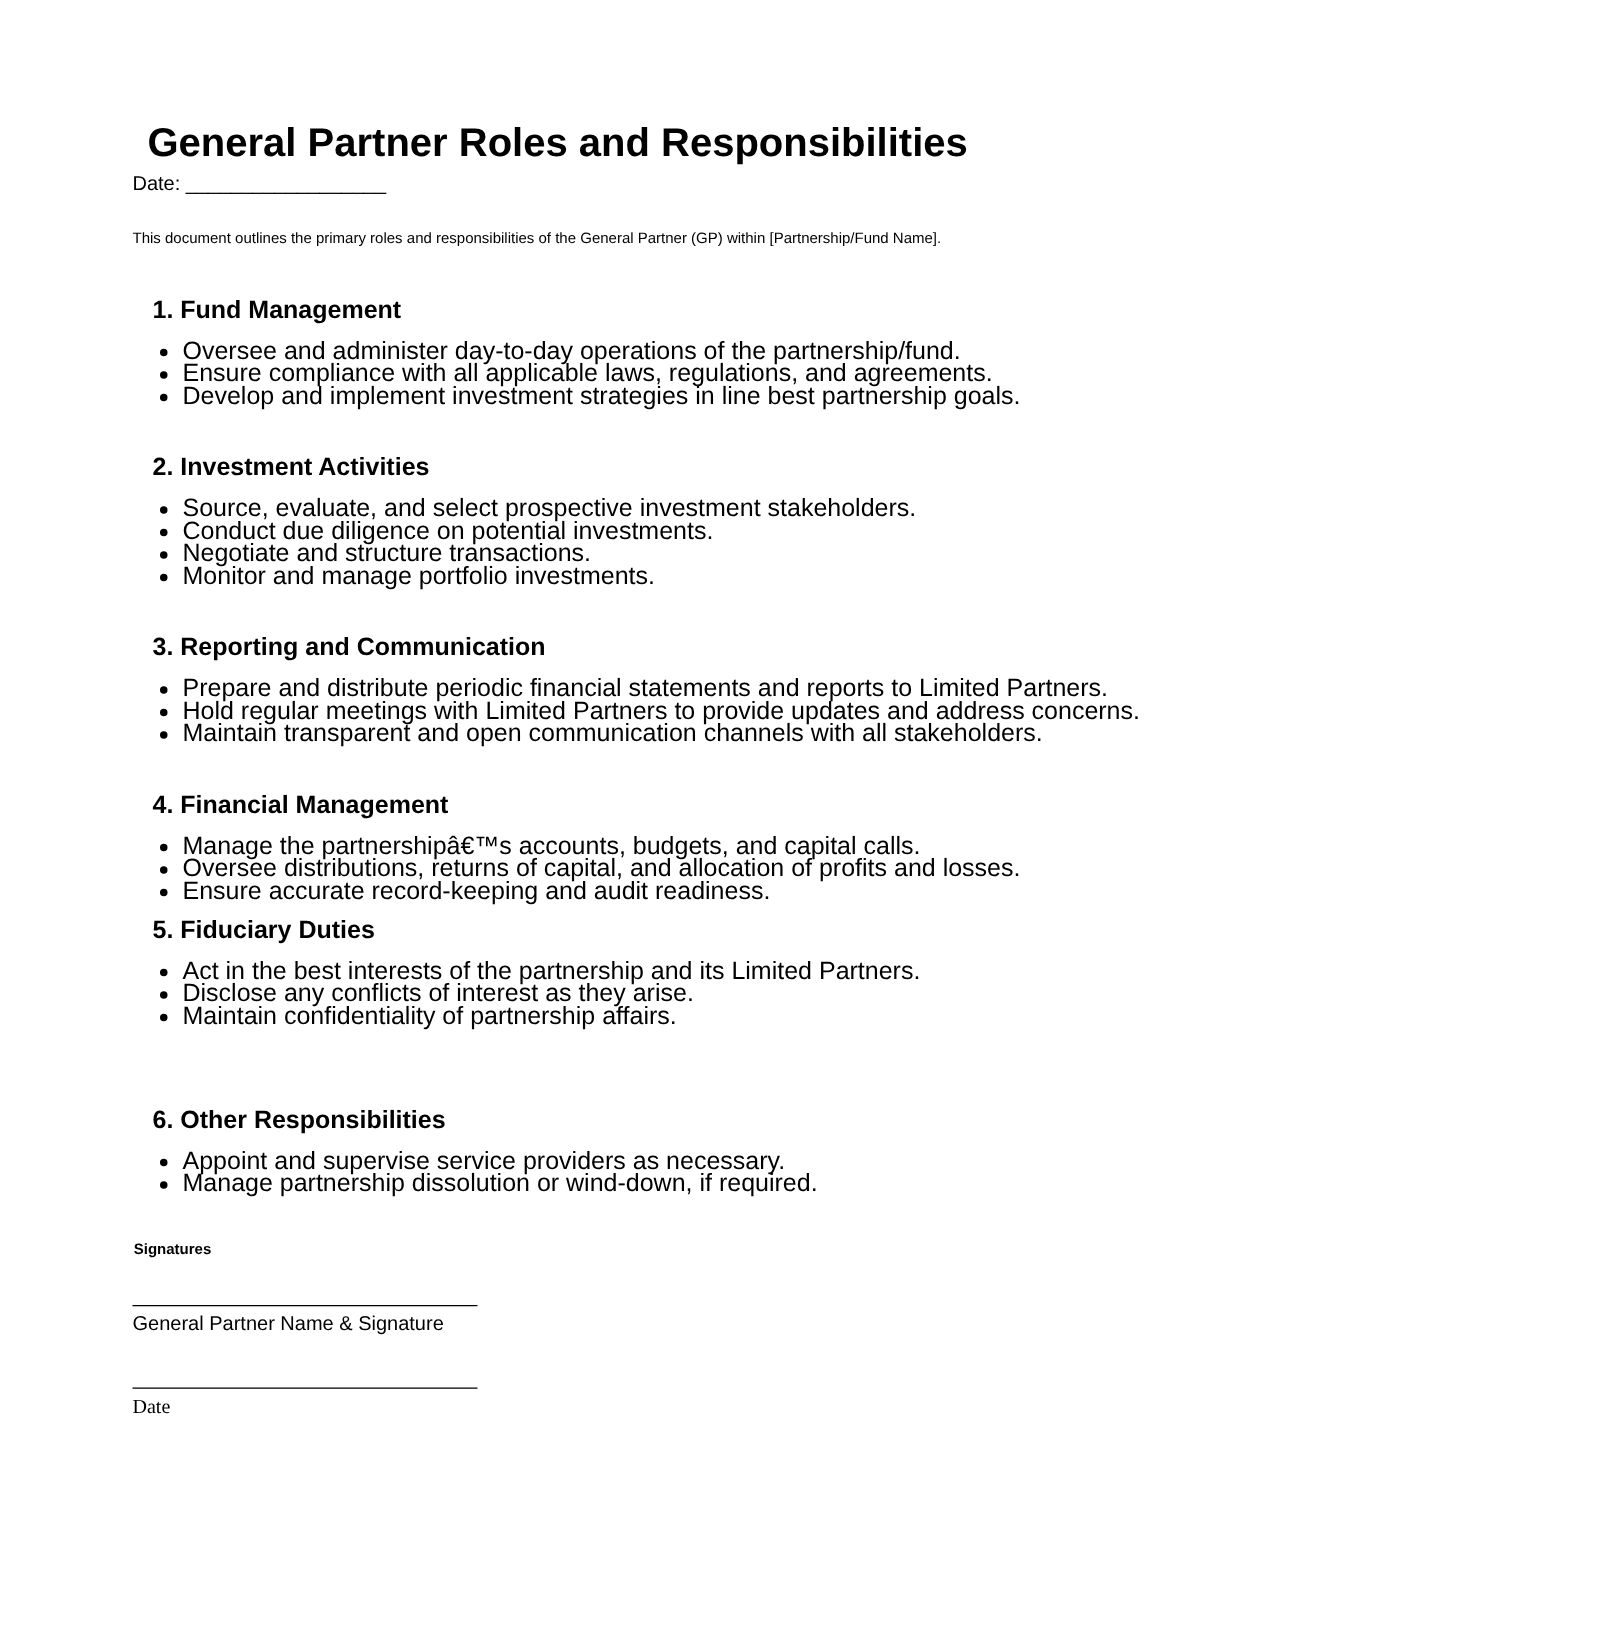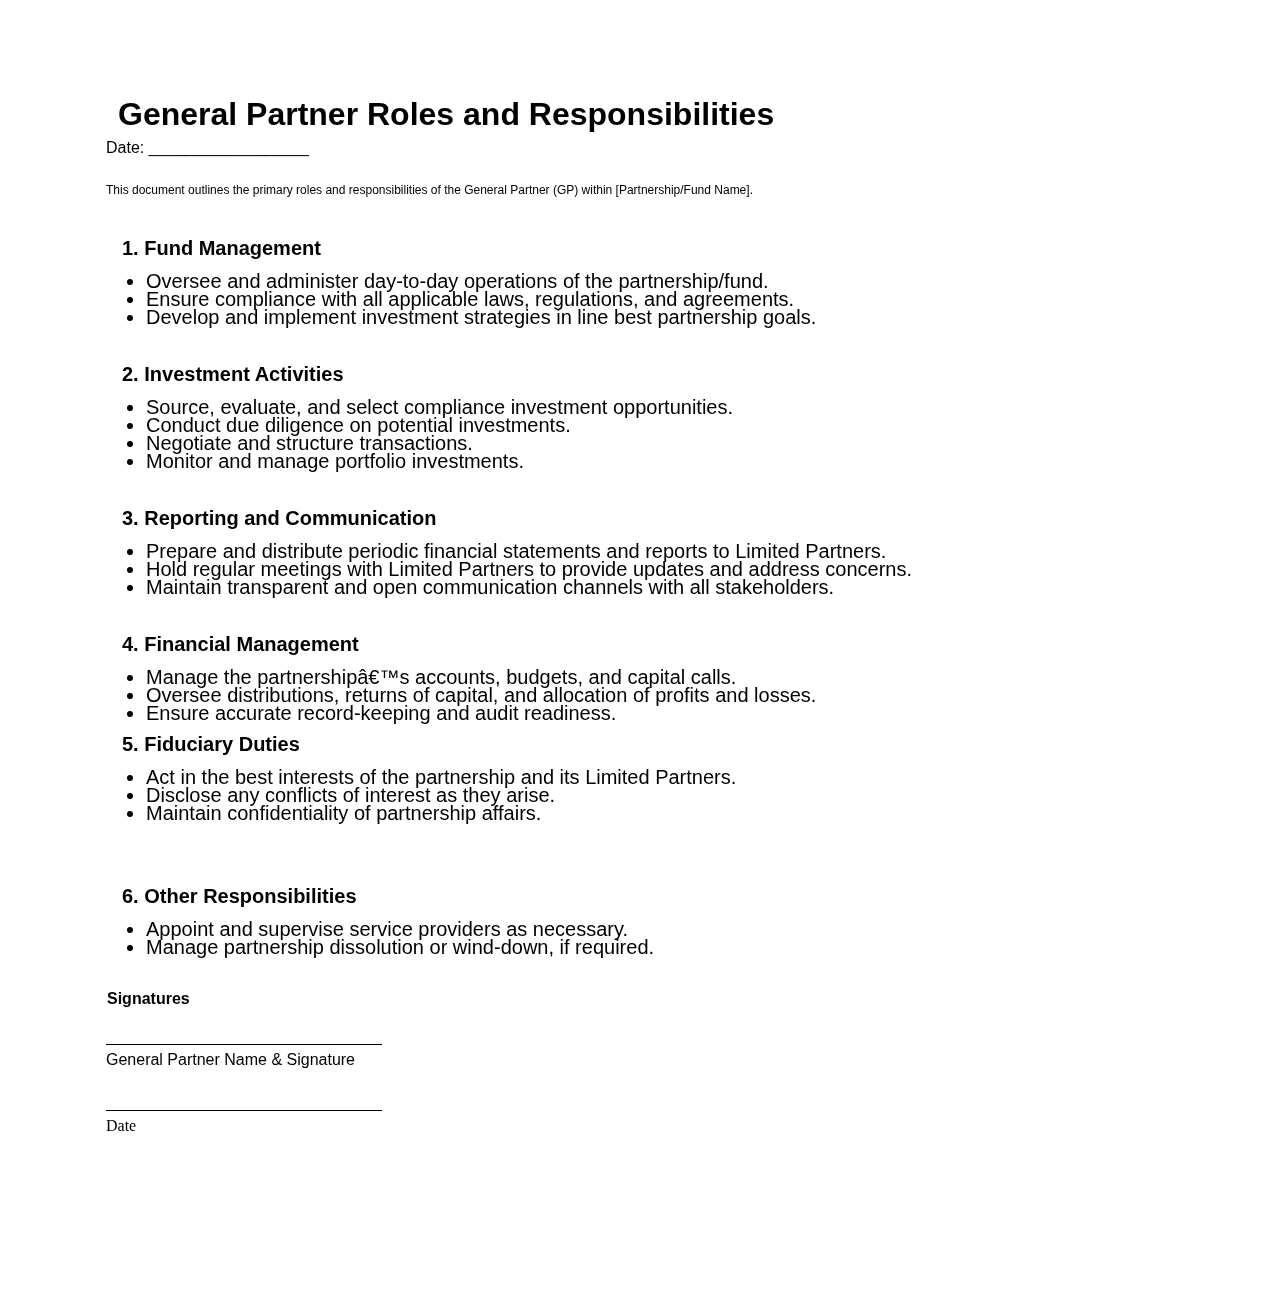--- a/index.html
+++ b/index.html
@@ -27,21 +27,21 @@
       font-size: 20px; font-weight: bold; margin: 0;
       line-height: 24px; white-space: nowrap;
     }
     .section ul {
       margin: 12px 0 0 0; padding: 0 0 0 24px;
       font-size: 20px; line-height: 18px;
     }
     .section li { white-space: nowrap; }
     .sig-title {
       position: absolute; left: 107px; top: 990px;
-      font-size: 16px; font-weight: bold; line-height: 18px;
+      font-size: 12px; font-weight: bold; line-height: 18px;
     }
     .sig-block { position: absolute; left: 106px; width: 276px; }
     .sig-line { border-top: 1px solid #000000; width: 276px; height: 0; }
     .sig-label { font-size: 16px; line-height: 18px; margin-top: 6px; white-space: nowrap; }
   </style>
 </head>
 <body>
 
 <div class="page">
   <h1>General Partner Roles and Responsibilities</h1>
@@ -53,21 +53,21 @@
     <ul>
       <li>Oversee and administer day-to-day operations of the partnership/fund.</li>
       <li>Ensure compliance with all applicable laws, regulations, and agreements.</li>
       <li>Develop and implement investment strategies in line best partnership goals.</li>
     </ul>
   </div>
 
   <div class="section" style="top:362px;">
     <h2>2. Investment Activities</h2>
     <ul>
-      <li>Source, evaluate, and select compliance investment opportunities.</li>
+      <li>Source, evaluate, and select prospective investment stakeholders.</li>
       <li>Conduct due diligence on potential investments.</li>
       <li>Negotiate and structure transactions.</li>
       <li>Monitor and manage portfolio investments.</li>
     </ul>
   </div>
 
   <div class="section" style="top:506px;">
     <h2>3. Reporting and Communication</h2>
     <ul>
       <li>Prepare and distribute periodic financial statements and reports to Limited Partners.</li>

